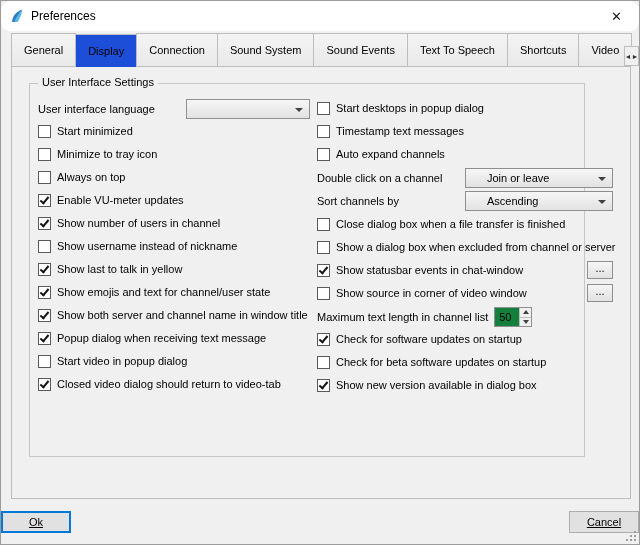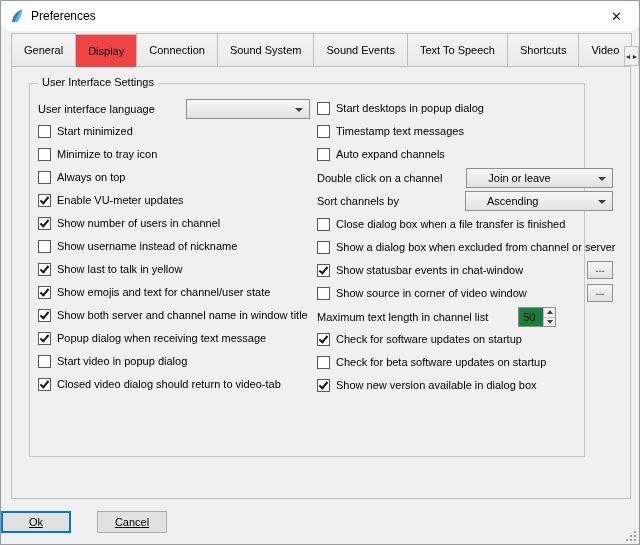--- a/index.html
+++ b/index.html
@@ -29,21 +29,21 @@
     position:absolute; left:10px; top:43px; height:22px;
     display:flex; align-items:flex-end; z-index:3;
   }
   .tab {
     height:20px; padding:16px 12px; display:flex; align-items:center;
     background:linear-gradient(#f4f4f4,#e9e9e9);
     border:1px solid #bdbdbd; border-bottom:none; margin-right:-1px;
     white-space:nowrap;
   }
   .tab.selected {
-    height:23px; margin-bottom:-1px; background:#ef4444;
+    height:23px; margin-bottom:-1px; background:#1d4ed8;
     position:relative; z-index:4;
   }
   .tab-scroll {
     position:absolute; right:0; top:45px; width:15px; height:20px;
     border:1px solid #bdbdbd; background:#f0f0f0; z-index:5;
     display:flex; align-items:center; justify-content:center;
     font-size:7px; color:#333; letter-spacing:0;
     overflow:hidden;
   }
   
@@ -59,21 +59,21 @@
     position:absolute; top:-8px; left:8px; background:#f0f0f0;
     padding:0 4px;
   }
   .col { position:absolute; top:15px; }
   .col-left  { left:8px;   width:272px; }
   .col-right { left:287px; width:296px; }
   .row {
     display:flex; align-items:center; height:18px; margin-bottom:5px;
     white-space:nowrap;
   }
-  .row.tall { height:20px; margin-bottom:3px;gap:24px; }
+  .row.tall { height:20px; margin-bottom:3px; }
   .row.gap-top { margin-top:4px; }
   .lbl { flex:none; }
   
   .cb {
     flex:none; width:13px; height:13px; background:#fff;
     border:1px solid #5a5a5a; margin-right:6px; position:relative;
   }
   .cb.checked::after {
     content:""; position:absolute; left:1px; top:2px;
     width:7px; height:3px;
@@ -120,21 +120,21 @@
     width:0; height:0; border-left:3px solid transparent;
     border-right:3px solid transparent; border-bottom:4px solid #414141;
   }
   .tri-down {
     width:0; height:0; border-left:3px solid transparent;
     border-right:3px solid transparent; border-top:4px solid #414141;
   }
   
   .footer {
     position:absolute; left:0; right:0; top:510px;
-    display:flex; justify-content:flex-start; gap:26px;
+    display:flex; justify-content:space-between; gap:26px;
   }
   .btn {
     min-width:70px; height:22px; background:#e1e1e1;
     border:1px solid #adadad; display:flex; align-items:center;
     justify-content:center; padding:0 10px;
   }
   .btn.default {
     border:1px solid #0078d7; box-shadow: inset 0 0 0 1px #0078d7;
   }
   .btn-lbl { text-decoration:underline; }

